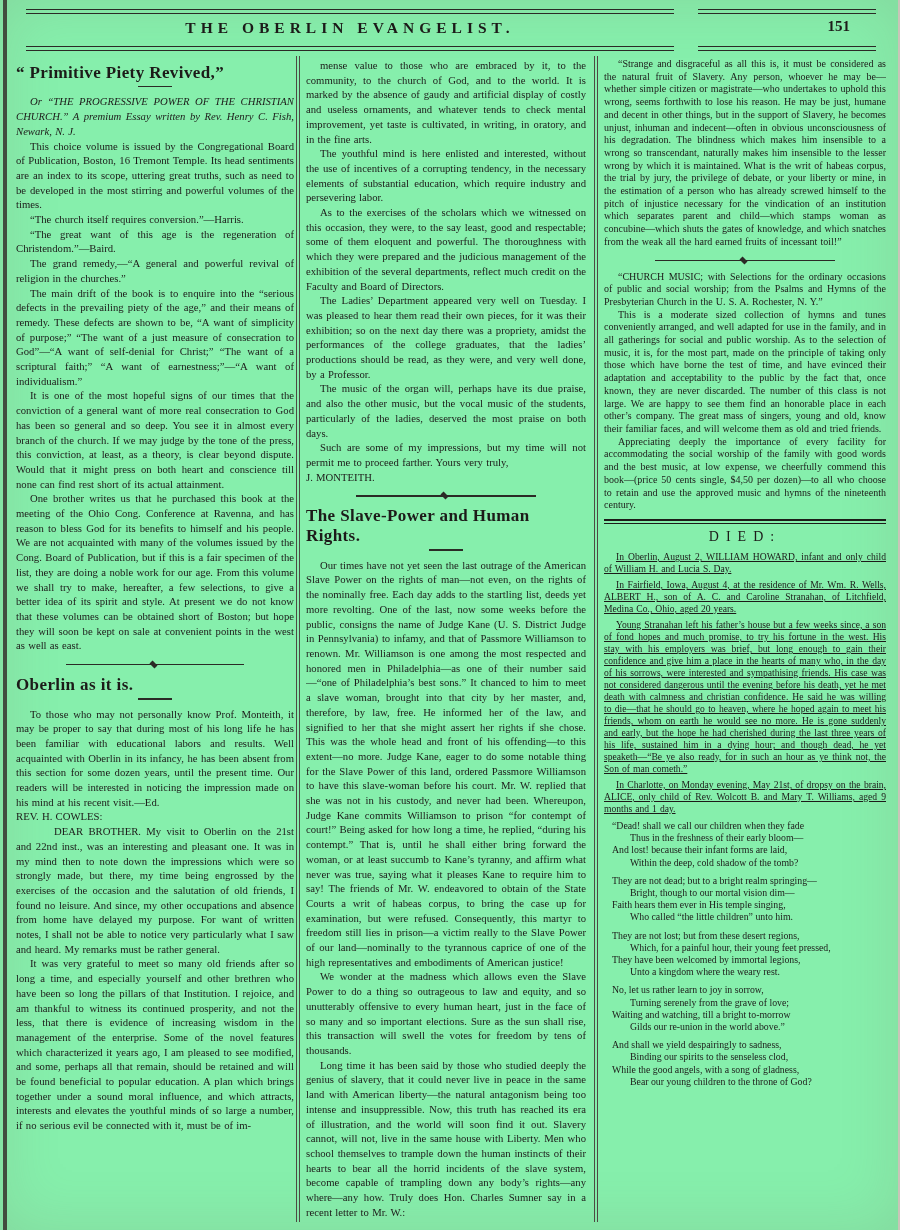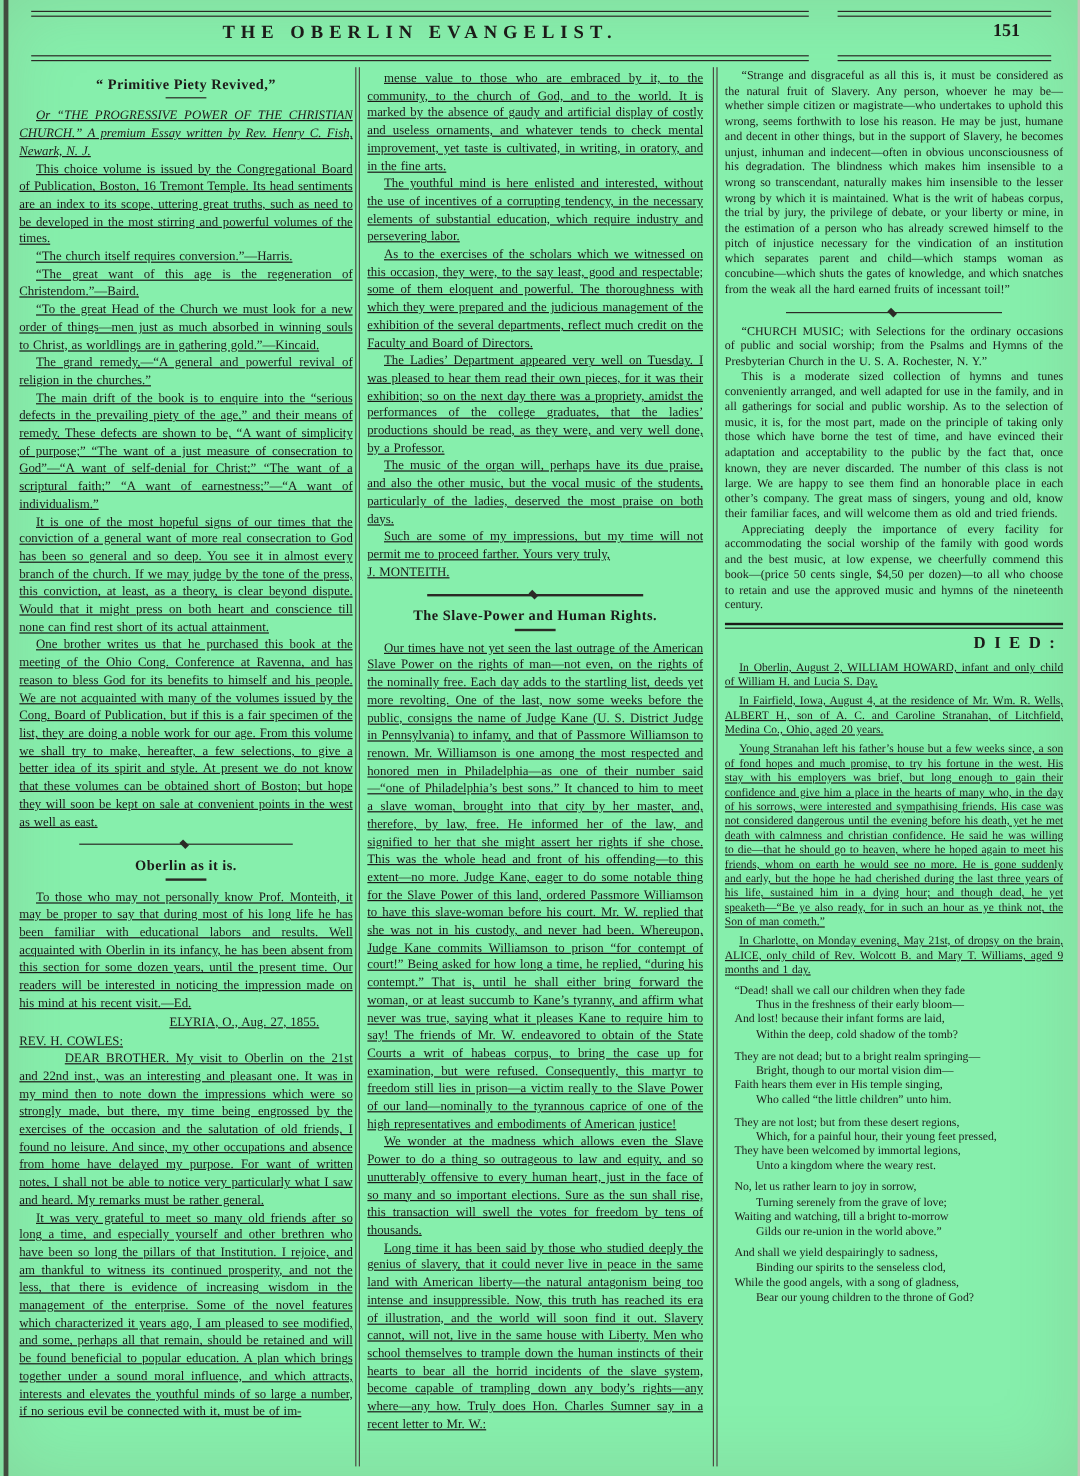--- a/index.html
+++ b/index.html
@@ -30,39 +30,39 @@
 
   .colrule{position:absolute;top:56px;bottom:8px;width:2px;border-left:1px solid #4d4a43;border-right:1px solid #4d4a43;}
   .cr1{left:296px;} .cr2{left:594px;}
 
   .col{position:absolute;top:58px;height:1164px;overflow:hidden;}
   #col1{left:16px;width:278px;}
   #col2{left:306px;width:280px;}
   #col3{left:604px;width:282px;}
 
   .col p{margin:0;text-align:justify;text-indent:14px;word-spacing:.6px;}
-  #col1 p,#col2 p{font-size:10.7px;line-height:14.7px;text-decoration:underline;}
+  #col1 p,#col2 p{font-size:10.7px;line-height:14.7px;}
   #col3 p.body{font-size:10px;line-height:12.7px;}
 
-  h2.article-title{font-size:12px;text-align:center;font-weight:bold;margin:5px 0 1px;letter-spacing:.4px;}
+  h2.article-title{font-size:17px;text-align:left;font-weight:bold;margin:5px 0 1px;letter-spacing:.4px;}
   .title-rule{width:34px;height:1.4px;background:#2b2a26;margin:3px auto 7px;}
 
   .byline{font-style:italic;}
   .byline,.notice{text-indent:14px;}
   .dateline{text-align:right !important;padding-right:28px;text-indent:0 !important;line-height:17px !important;}
   .salutation{text-indent:0 !important;}
   .letter-open{text-indent:38px !important;}
   .sig{text-align:center;padding-right:44px;text-indent:0 !important;}
 
   .divider{position:relative;height:9px;margin:7px auto 6px;width:64%;}
   .divider::before{content:"";position:absolute;left:0;right:0;top:4px;height:1.2px;background:#2b2a26;}
   .divider::after{content:"";position:absolute;left:47%;top:1px;width:7px;height:7px;background:#2b2a26;transform:rotate(45deg) scale(1,.62);}
 
   .died-rule{height:2px;border-top:2.2px solid #1c1b19;border-bottom:1px solid #1c1b19;margin:7px 0 3px;}
-  h2.died-title{font-size:14px;letter-spacing:7px;text-align:right;font-weight:bold;margin:5px 0 6px;}
+  h2.died-title{font-size:14px;letter-spacing:7px;text-align:center;font-weight:normal;margin:5px 0 6px;}
   #col3 p.obit{font-size:9.6px;line-height:12px;text-indent:12px;margin-bottom:4px;text-decoration:underline;}
 
   .poem{margin-top:5px;font-size:9.8px;line-height:12.2px;}
   .stanza{margin-bottom:6px;}
   .poem .line{display:block;padding-left:8px;}
   .poem .line.indent{padding-left:26px;}
 </style>
 </head>
 <body>
 
@@ -80,32 +80,30 @@
   <div class="colrule cr1"></div>
   <div class="colrule cr2"></div>
 
   <section class="col" id="col1">
     <h2 class="article-title">“ Primitive Piety Revived,”</h2>
     <div class="title-rule"></div>
     <p class="byline">Or “THE PROGRESSIVE POWER OF THE CHRISTIAN CHURCH.”  A premium Essay written by Rev. Henry C. Fish, Newark, N. J.</p>
     <p>This choice volume is issued by the Congregational Board of Publication, Boston, 16 Tremont Temple.  Its head sentiments are an index to its scope, uttering great truths, such as need to be developed in the most stirring and powerful volumes of the times.</p>
     <p>“The church itself requires conversion.”—Harris.</p>
     <p>“The great want of this age is the regeneration of Christendom.”—Baird.</p>
-    <p>“To the great Head of the Church we must look for a new order of things—men just as much absorbed in winning souls to Christ, as worldlings are in gathering gold.”—Kincaid.</p>
     <p>The grand remedy,—“A general and powerful revival of religion in the churches.”</p>
     <p>The main drift of the book is to enquire into the “serious defects in the prevailing piety of the age,” and their means of remedy.  These defects are shown to be, “A want of simplicity of purpose;” “The want of a just measure of consecration to God”—“A want of self-denial for Christ;” “The want of a scriptural faith;” “A want of earnestness;”—“A want of individualism.”</p>
     <p>It is one of the most hopeful signs of our times that the conviction of a general want of more real consecration to God has been so general and so deep.  You see it in almost every branch of the church.  If we may judge by the tone of the press, this conviction, at least, as a theory, is clear beyond dispute.  Would that it might press on both heart and conscience till none can find rest short of its actual attainment.</p>
     <p>One brother writes us that he purchased this book at the meeting of the Ohio Cong. Conference at Ravenna, and has reason to bless God for its benefits to himself and his people.  We are not acquainted with many of the volumes issued by the Cong. Board of Publication, but if this is a fair specimen of the list, they are doing a noble work for our age.  From this volume we shall try to make, hereafter, a few selections, to give a better idea of its spirit and style.  At present we do not know that these volumes can be obtained short of Boston; but hope they will soon be kept on sale at convenient points in the west as well as east.</p>
 
     <div class="divider"></div>
 
     <h2 class="article-title">Oberlin as it is.</h2>
     <div class="title-rule"></div>
     <p>To those who may not personally know Prof. Monteith, it may be proper to say that during most of his long life he has been familiar with educational labors and results.  Well acquainted with Oberlin in its infancy, he has been absent from this section for some dozen years, until the present time.  Our readers will be interested in noticing the impression made on his mind at his recent visit.—Ed.</p>
-    <p class="dateline">ELYRIA, O., Aug. 27, 1855.</p>
     <p class="salutation">REV. H. COWLES:</p>
     <p class="letter-open">DEAR BROTHER.  My visit to Oberlin on the 21st and 22nd inst., was an interesting and pleasant one.  It was in my mind then to note down the impressions which were so strongly made, but there, my time being engrossed by the exercises of the occasion and the salutation of old friends, I found no leisure.  And since, my other occupations and absence from home have delayed my purpose.  For want of written notes, I shall not be able to notice very particularly what I saw and heard.  My remarks must be rather general.</p>
     <p>It was very grateful to meet so many old friends after so long a time, and especially yourself and other brethren who have been so long the pillars of that Institution.  I rejoice, and am thankful to witness its continued prosperity, and not the less, that there is evidence of increasing wisdom in the management of the enterprise.  Some of the novel features which characterized it years ago, I am pleased to see modified, and some, perhaps all that remain, should be retained and will be found beneficial to popular education.  A plan which brings together under a sound moral influence, and which attracts, interests and elevates the youthful minds of so large a number, if no serious evil be connected with it, must be of im-</p>
   </section>
 
   <section class="col" id="col2">
     <p>mense value to those who are embraced by it, to the community, to the church of God, and to the world.  It is marked by the absence of gaudy and artificial display of costly and useless ornaments, and whatever tends to check mental improvement, yet taste is cultivated, in writing, in oratory, and in the fine arts.</p>
     <p>The youthful mind is here enlisted and interested, without the use of incentives of a corrupting tendency, in the necessary elements of substantial education, which require industry and persevering labor.</p>
     <p>As to the exercises of the scholars which we witnessed on this occasion, they were, to the say least, good and respectable; some of them eloquent and powerful.  The thoroughness with which they were prepared and the judicious management of the exhibition of the several departments, reflect much credit on the Faculty and Board of Directors.</p>
     <p>The Ladies’ Department appeared very well on Tuesday.  I was pleased to hear them read their own pieces, for it was their exhibition; so on the next day there was a propriety, amidst the performances of the college graduates, that the ladies’ productions should be read, as they were, and very well done, by a Professor.</p>

